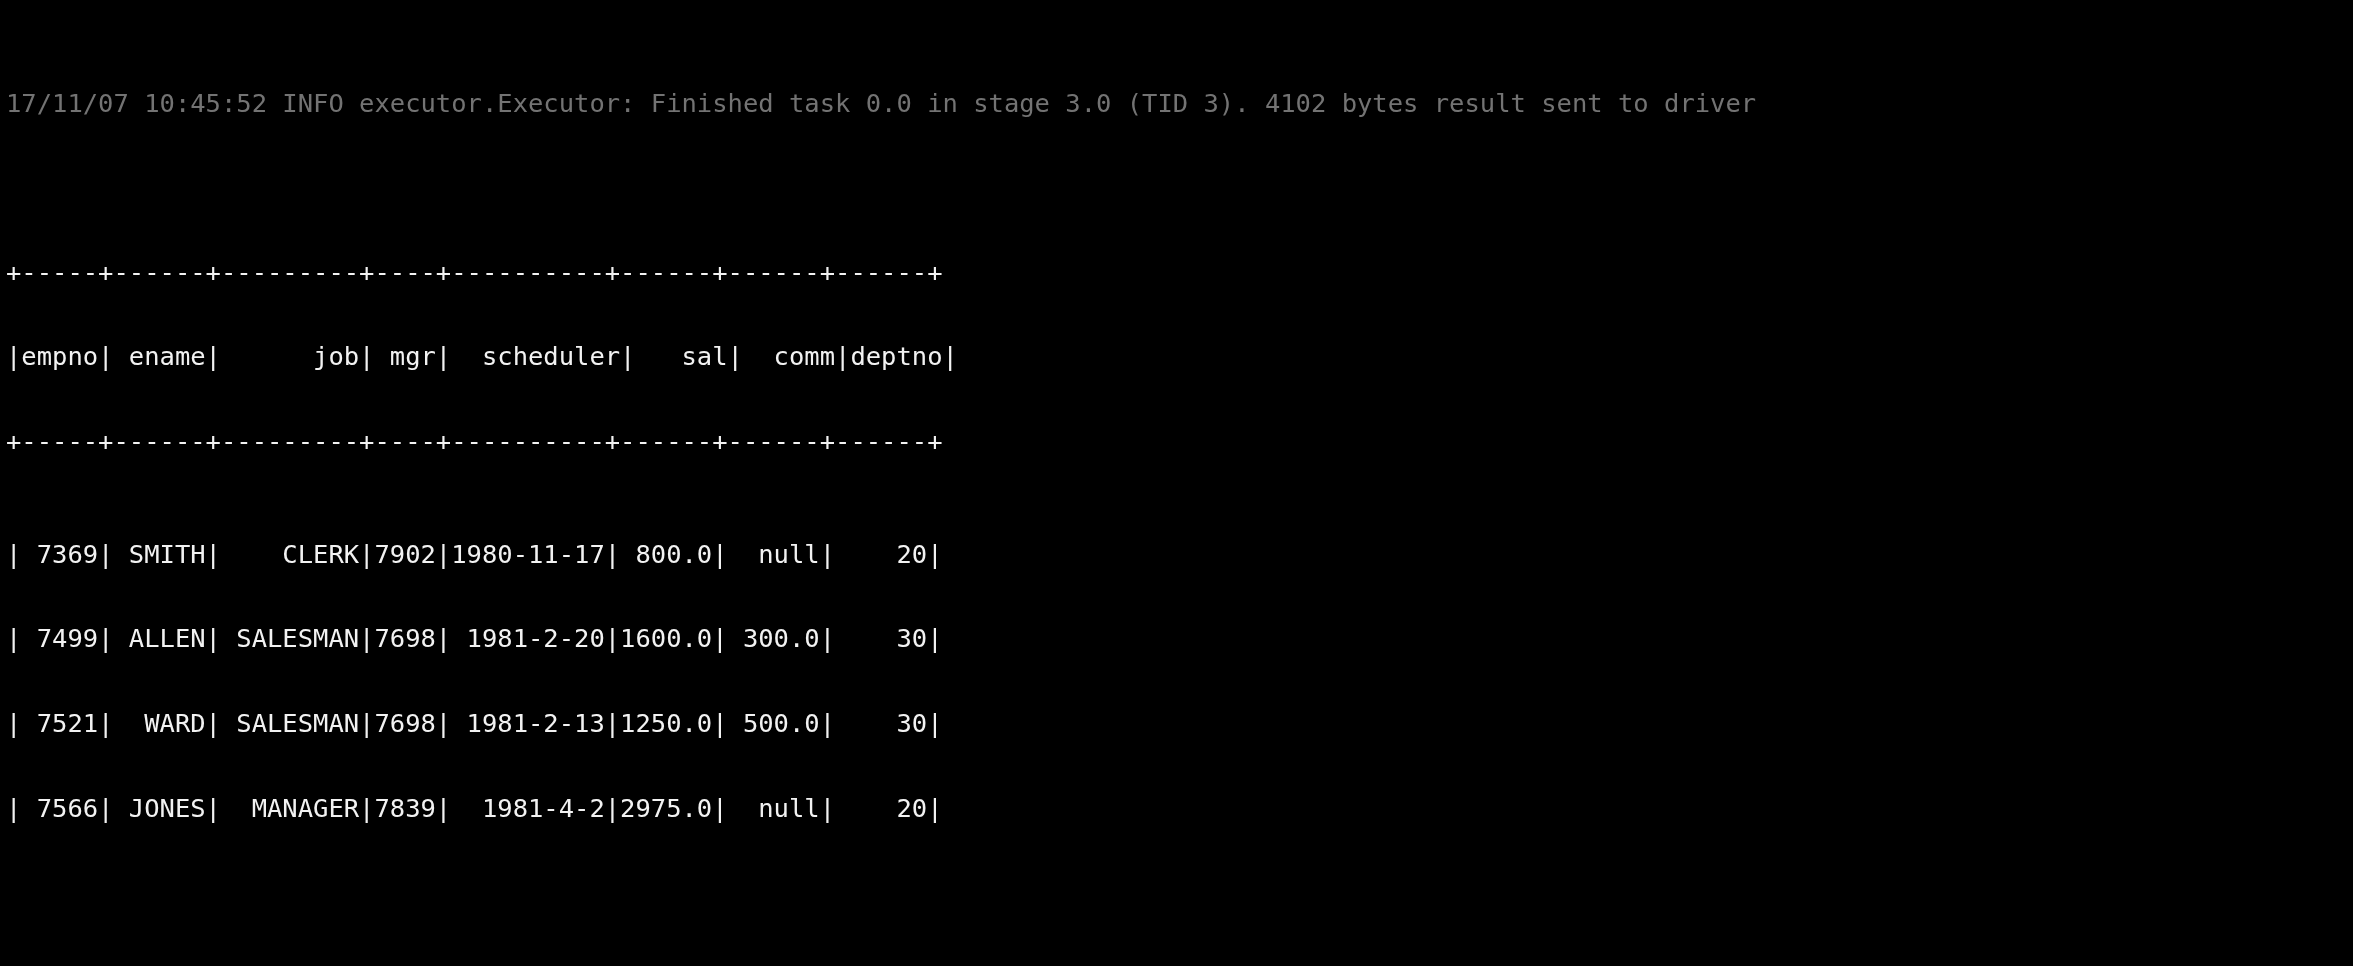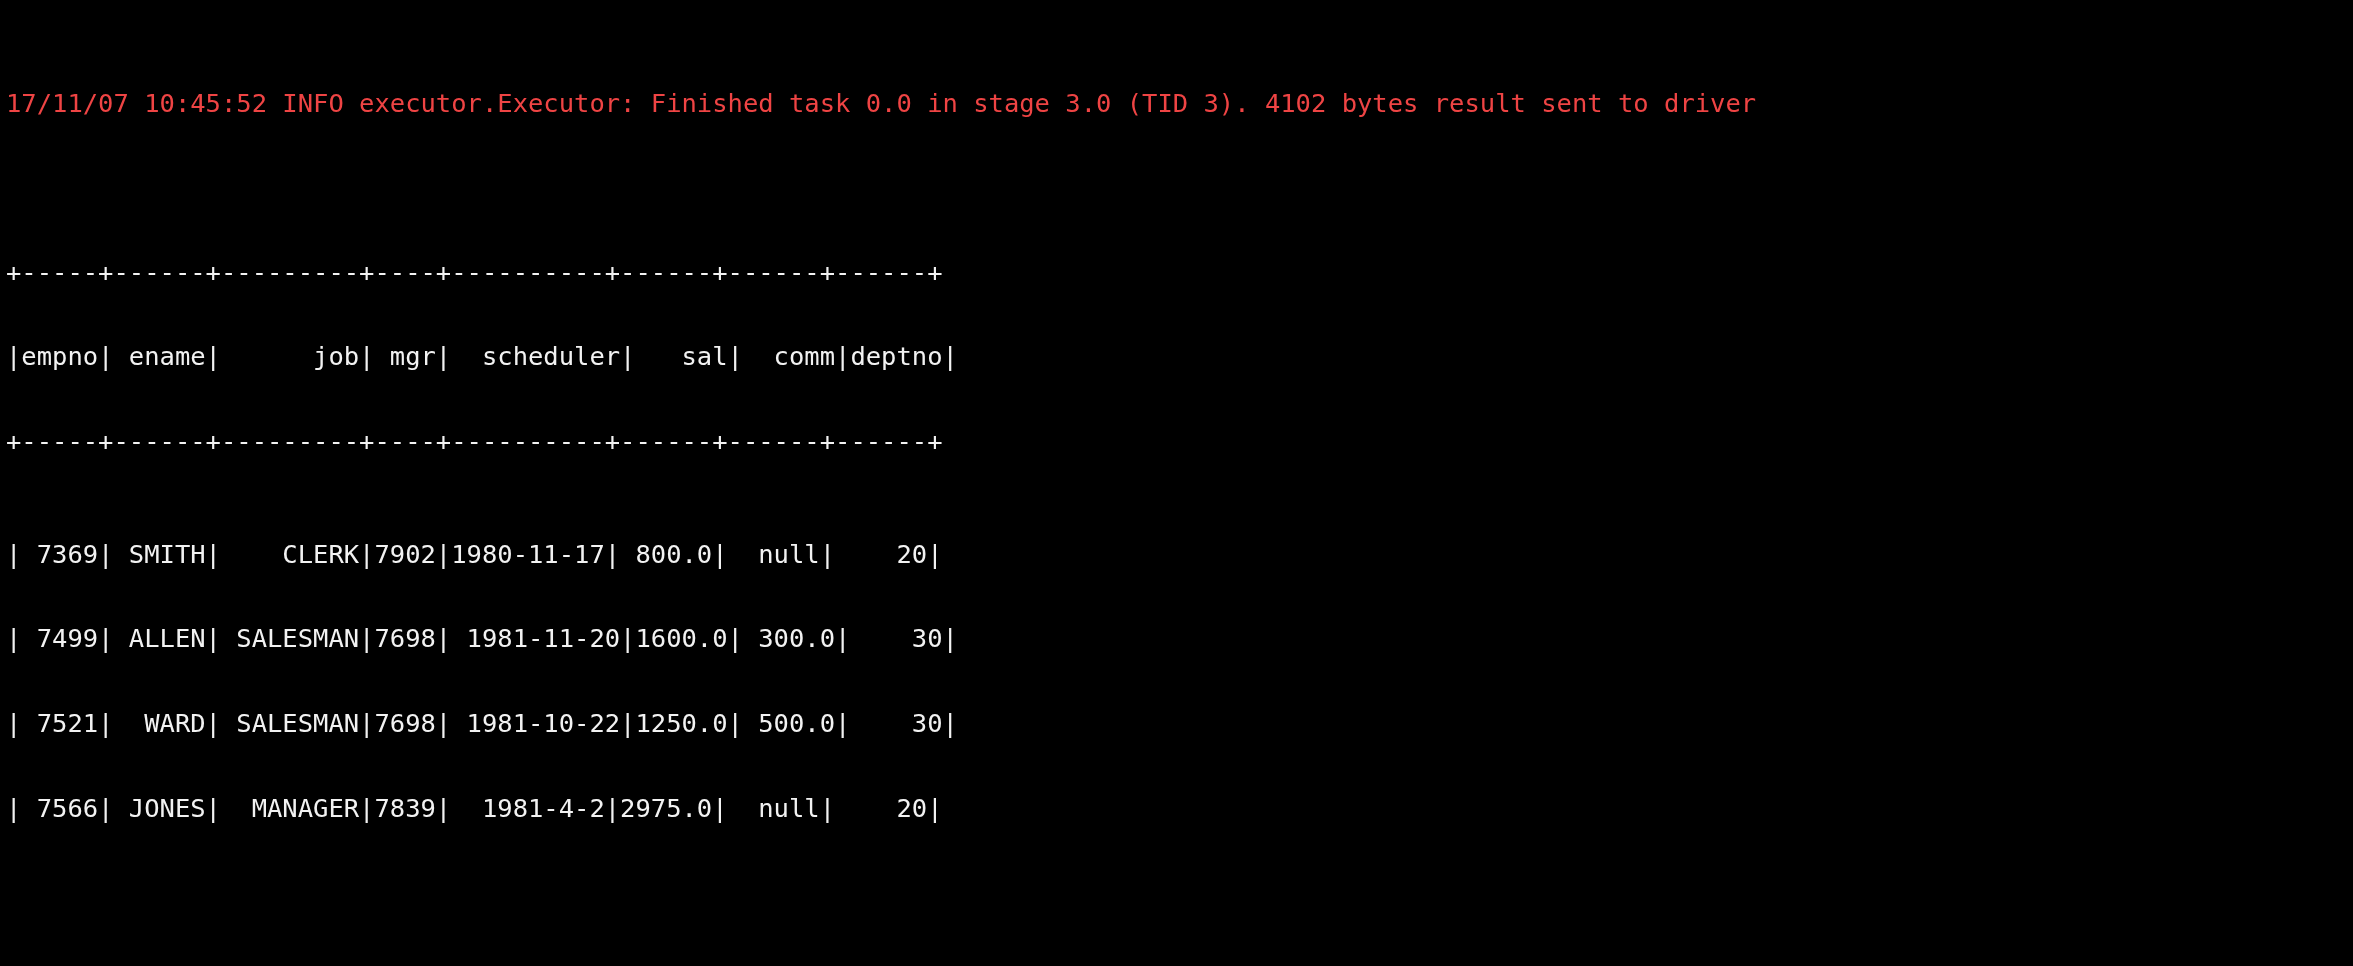--- a/index.html
+++ b/index.html
@@ -25,21 +25,21 @@
     font-size: 25.5px;
     line-height: 28.2px;
     letter-spacing: 0px;
     white-space: pre;
     -webkit-font-smoothing: none;
     font-smooth: never;
   }
   .log-line {
     white-space: pre;
     display: block;
-    color: #ef4444;
+    color: #737373;
   }
   .table-block {
     display: block;
     white-space: pre;
     color: #f2f2f2;
   }
   .tbl-row {
     display: block;
     white-space: pre;
   }
@@ -50,22 +50,22 @@
 <div id="terminal">
 
   <span class="log-line">17/11/07 10:45:52 INFO executor.Executor: Finished task 0.0 in stage 3.0 (TID 3). 4102 bytes result sent to driver</span>
 
   <div class="table-block">
     <span class="tbl-row">+-----+------+---------+----+----------+------+------+------+</span>
     <span class="tbl-row">|empno| ename|      job| mgr|  scheduler|   sal|  comm|deptno|</span>
     <span class="tbl-row">+-----+------+---------+----+----------+------+------+------+</span>
 
     <span class="tbl-row">| 7369| SMITH|    CLERK|7902|1980-11-17| 800.0|  null|    20|</span>
-    <span class="tbl-row">| 7499| ALLEN| SALESMAN|7698| 1981-11-20|1600.0| 300.0|    30|</span>
-    <span class="tbl-row">| 7521|  WARD| SALESMAN|7698| 1981-10-22|1250.0| 500.0|    30|</span>
+    <span class="tbl-row">| 7499| ALLEN| SALESMAN|7698| 1981-2-20|1600.0| 300.0|    30|</span>
+    <span class="tbl-row">| 7521|  WARD| SALESMAN|7698| 1981-2-13|1250.0| 500.0|    30|</span>
     <span class="tbl-row">| 7566| JONES|  MANAGER|7839|  1981-4-2|2975.0|  null|    20|</span>
     
     
     
     
     
     
     
     
     

